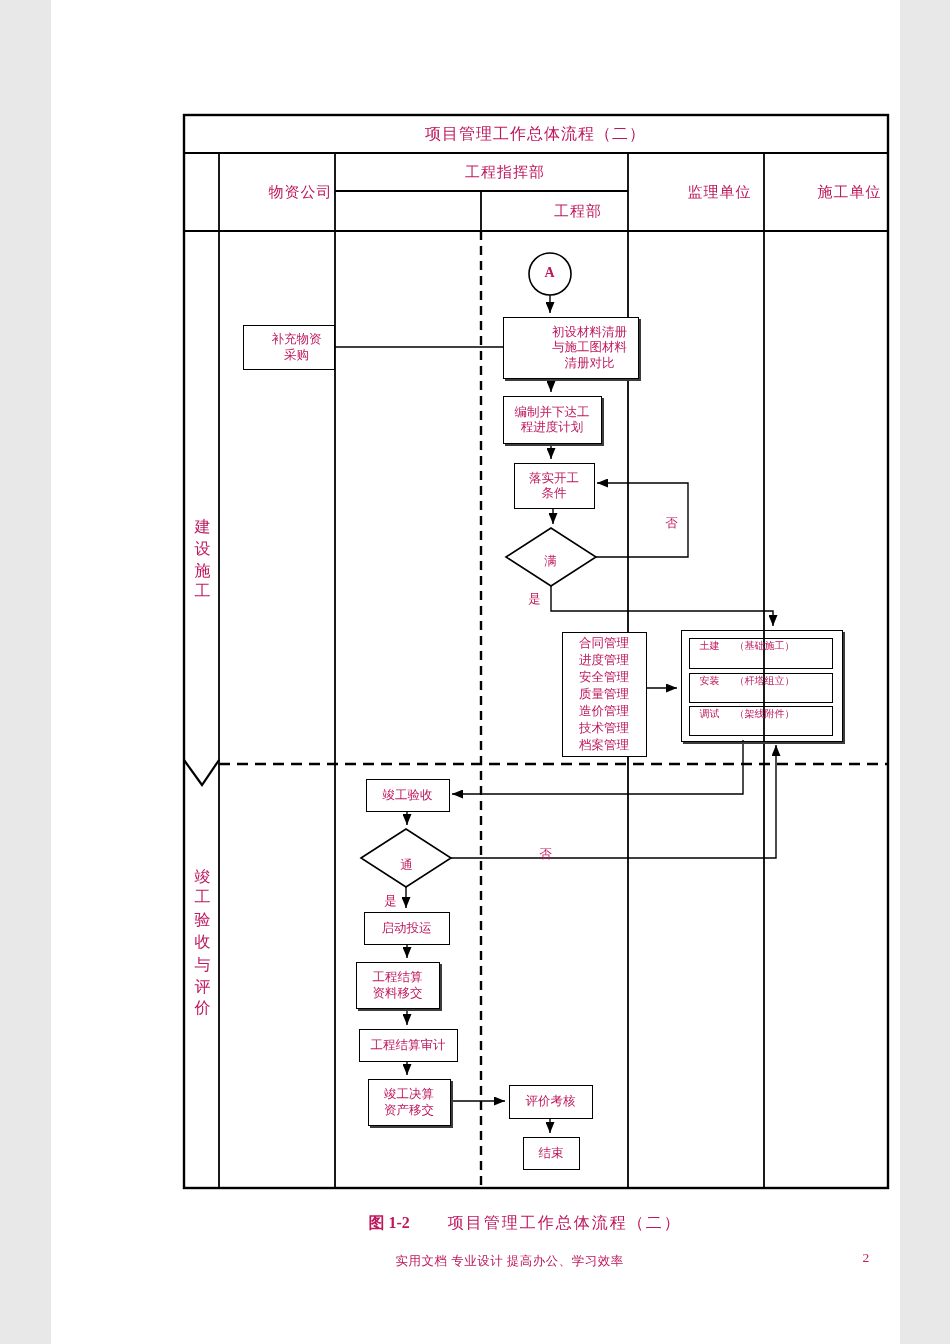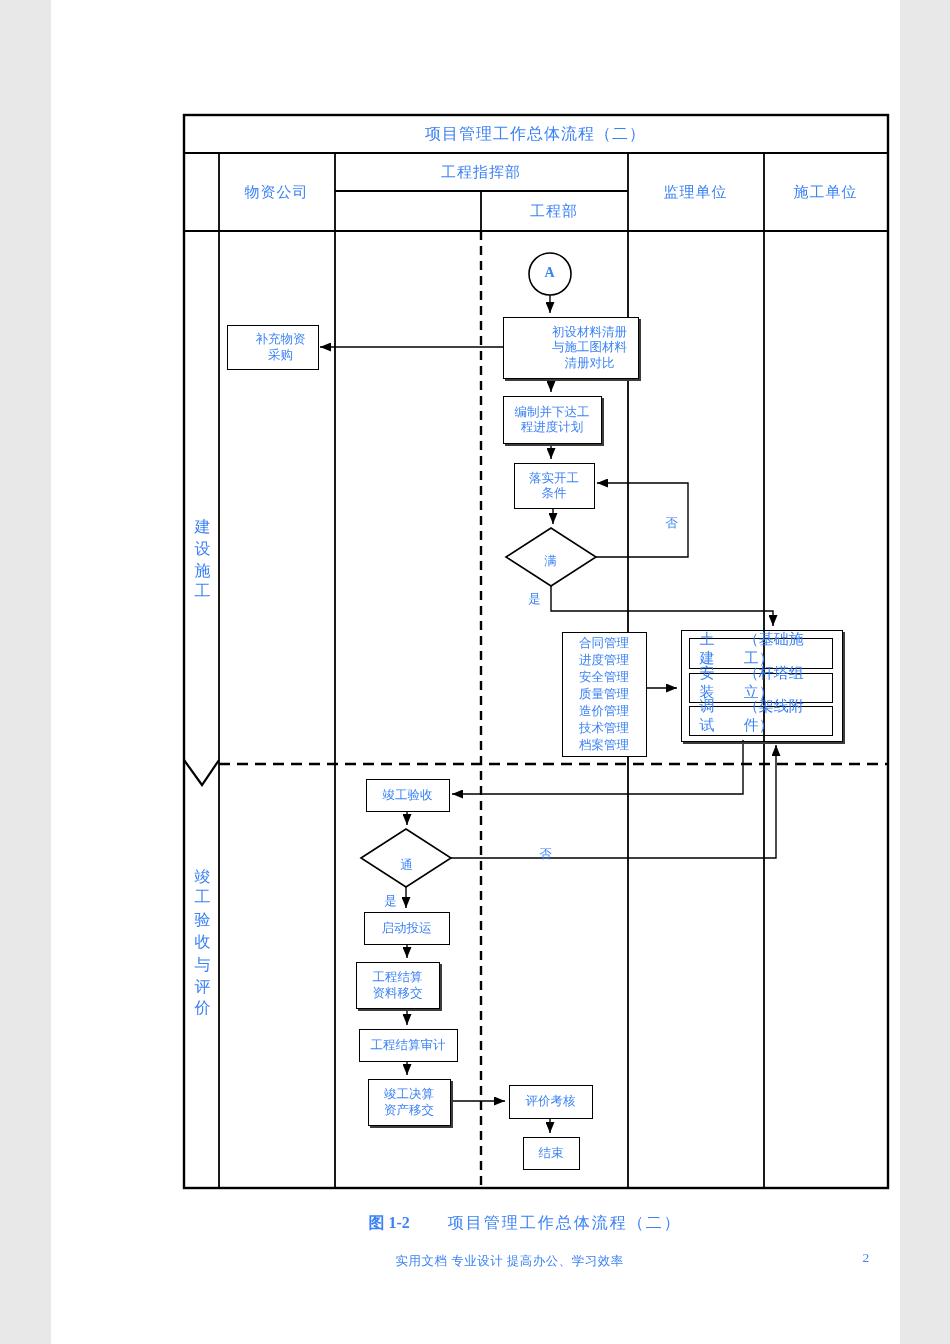--- a/index.html
+++ b/index.html
@@ -1,41 +1,41 @@
 <!DOCTYPE html>
 <html><head>
 <meta charset="utf-8">
 <style>
   html,body{margin:0;padding:0;background:#e8e8e8;}
   .page{
     position:relative;width:849px;height:1344px;background:#ffffff;
-    font-family:"Liberation Serif","DejaVu Serif",serif;color:#3b82f6;
+    font-family:"Liberation Serif","DejaVu Serif",serif;color:#be185d;
     overflow:hidden;margin:0 auto;
   }
   svg.canvas{position:absolute;left:0;top:0;z-index:1;}
   .cell{
     position:absolute;display:flex;align-items:center;justify-content:center;
-    font-size:15px;letter-spacing:1px;z-index:2;
+    font-size:15px;letter-spacing:1px;z-index:2;margin-left:24px;
   }
   .title-row{
     position:absolute;left:133px;top:115px;width:704px;height:38px;
     display:flex;align-items:center;justify-content:center;
     font-size:16px;letter-spacing:1px;z-index:2;
   }
   .fbox{
     position:absolute;border:1.4px solid #000;background:#fff;
     display:flex;align-items:center;justify-content:center;text-align:center;
     font-size:12.5px;line-height:15.5px;z-index:3;white-space:pre-line;
   }
   .fbox.shadow{box-shadow:2px 2px 0 #3c3c3c;}
   .fbox.clear{background:transparent;}
   .duo{
     position:absolute;border:1.3px solid #000;background:transparent;
-    display:flex;align-items:flex-end;justify-content:flex-start;
-    font-size:15px;z-index:4;padding-left:10px;box-sizing:border-box;font-family:Liberation Mono, monospace;
+    display:flex;align-items:flex-start;justify-content:flex-start;
+    font-size:10px;z-index:4;padding-left:10px;box-sizing:border-box;font-family:Liberation Mono, monospace;
   }
   .duo .detail{margin-left:15px;}
   .dlabel{
     position:absolute;font-size:12.5px;z-index:5;text-align:center;
   }
   .vphase{
     position:absolute;writing-mode:vertical-rl;text-orientation:upright;
     font-size:16px;letter-spacing:22px;z-index:2;left:141px;
   }
   .caption{
@@ -113,21 +113,21 @@
 
   <div class="vphase" style="top:505px;">建设施工</div>
   <div class="vphase" style="top:855px;">竣工验收与评价</div>
 
   <div class="dlabel" style="left:489px;top:265px;width:20px;font-weight:bold;font-size:14px;">A</div>
 
   <div class="fbox shadow" style="left:452px;top:317px;width:96px;height:60px;padding-left:38px;">初设材料清册
 与施工图材料
 清册对比</div>
 
-  <div class="fbox" style="left:176px;top:325px;width:74px;height:43px;padding-left:16px;">补充物资
+  <div class="fbox" style="left:192px;top:325px;width:74px;height:43px;padding-left:16px;">补充物资
 采购</div>
 
   <div class="fbox shadow" style="left:452px;top:396px;width:97px;height:46px;">编制并下达工
 程进度计划</div>
 
   <div class="fbox" style="left:463px;top:463px;width:79px;height:44px;">落实开工
 条件</div>
 
   <div class="dlabel" style="left:488px;top:553px;width:24px;">满</div>
 

